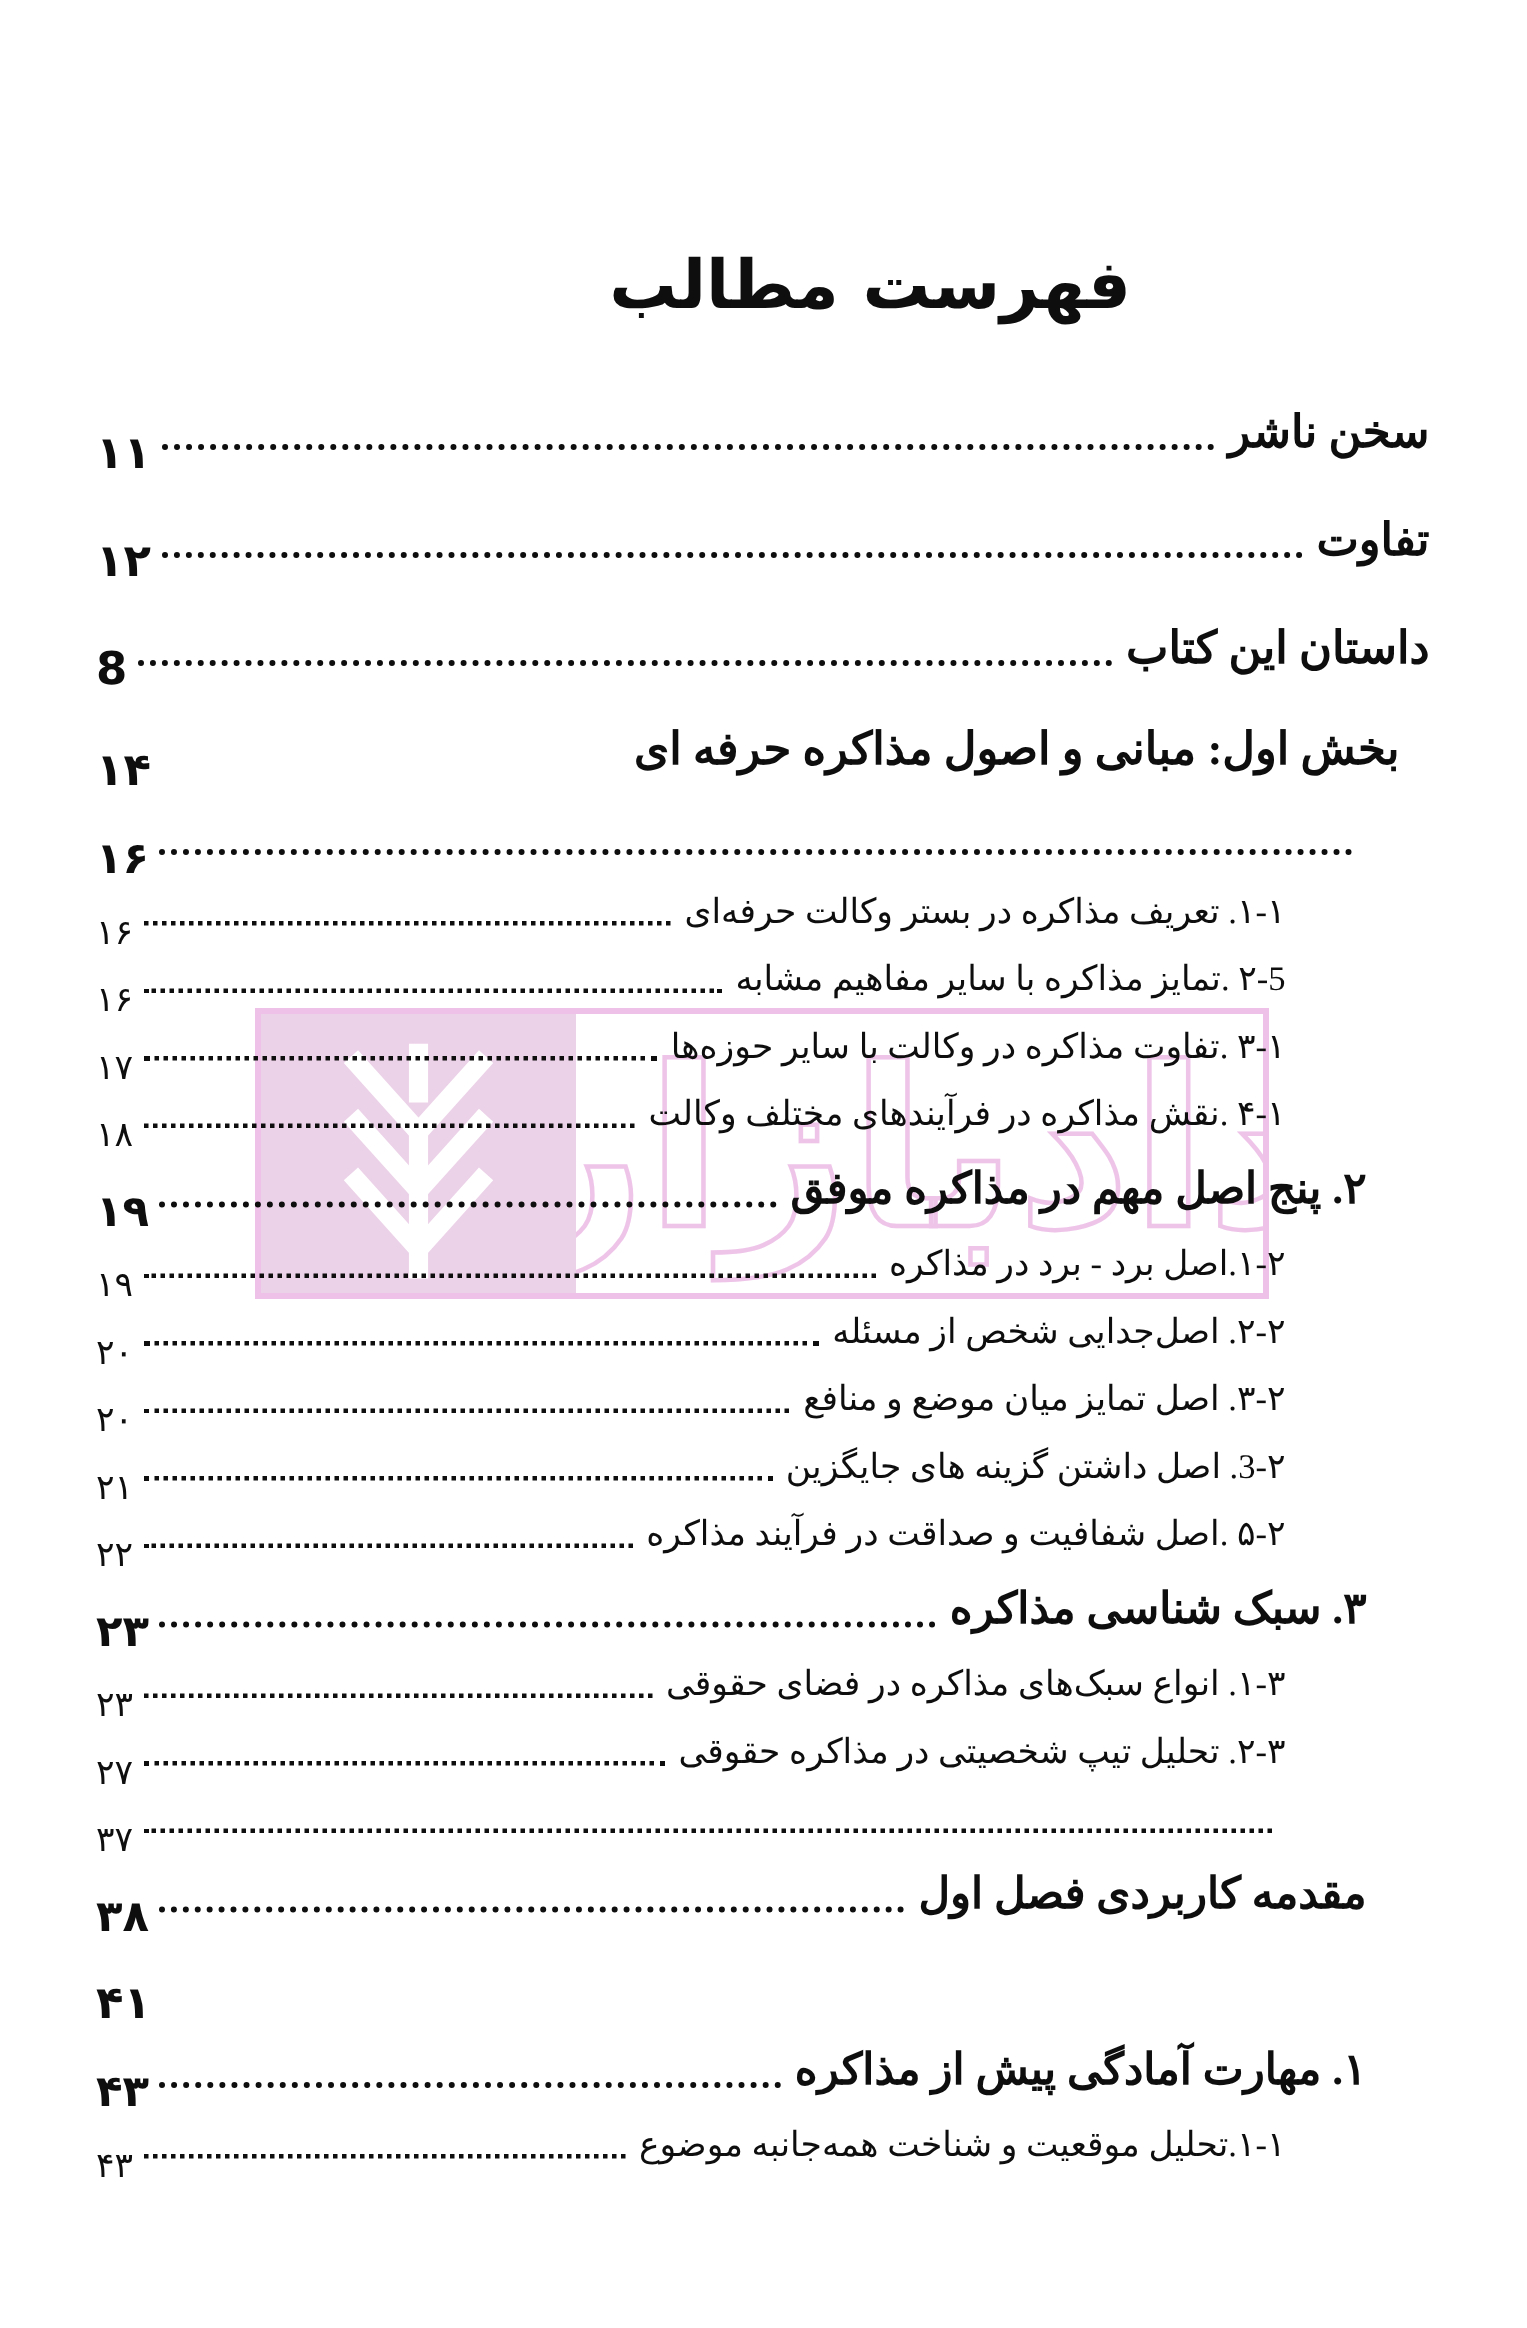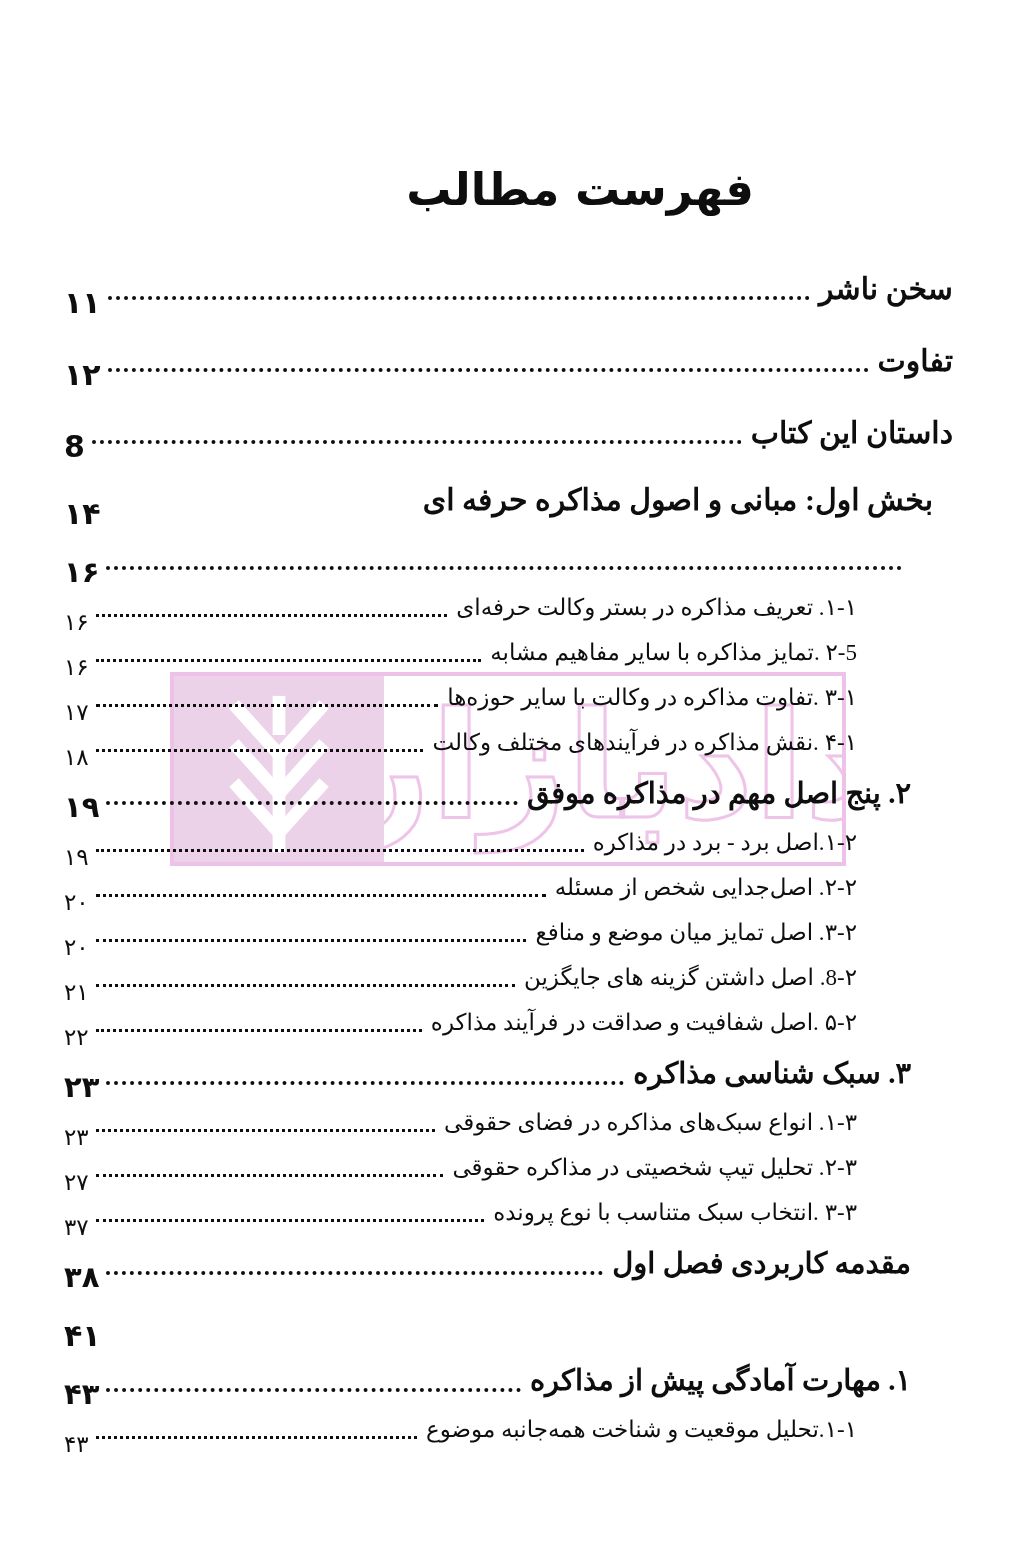--- a/index.html
+++ b/index.html
@@ -152,21 +152,21 @@
     <span class="label">۲-۲. اصل‌جدایی شخص از مسئله</span>
     <span class="dots"></span>
     <span class="pagenum">۲۰</span>
   </div>
       <div class="row lvl-sub">
     <span class="label">۳-۲. اصل تمایز میان موضع و منافع</span>
     <span class="dots"></span>
     <span class="pagenum">۲۰</span>
   </div>
       <div class="row lvl-sub">
-    <span class="label">8-۲. اصل داشتن گزینه های جایگزین</span>
+    <span class="label">3-۲. اصل داشتن گزینه های جایگزین</span>
     <span class="dots"></span>
     <span class="pagenum">۲۱</span>
   </div>
       <div class="row lvl-sub">
     <span class="label">۵-۲ .اصل شفافیت و صداقت در فرآیند مذاکره</span>
     <span class="dots"></span>
     <span class="pagenum">۲۲</span>
   </div>
       <div class="row lvl-section">
     <span class="label">۳. سبک شناسی مذاکره</span>
@@ -177,21 +177,20 @@
     <span class="label">۱-۳. انواع سبک‌های مذاکره در فضای حقوقی</span>
     <span class="dots"></span>
     <span class="pagenum">۲۳</span>
   </div>
       <div class="row lvl-sub">
     <span class="label">۲-۳. تحلیل تیپ شخصیتی در مذاکره حقوقی</span>
     <span class="dots"></span>
     <span class="pagenum">۲۷</span>
   </div>
       <div class="row lvl-sub">
-    <span class="label">۳-۳ .انتخاب سبک متناسب با نوع پرونده</span>
     <span class="dots"></span>
     <span class="pagenum">۳۷</span>
   </div>
       <div class="row lvl-section">
     <span class="label">مقدمه کاربردی فصل اول</span>
     <span class="dots"></span>
     <span class="pagenum">۳۸</span>
   </div>
       <div class="row lvl-part no-dots">
     <span class="dots"></span>

